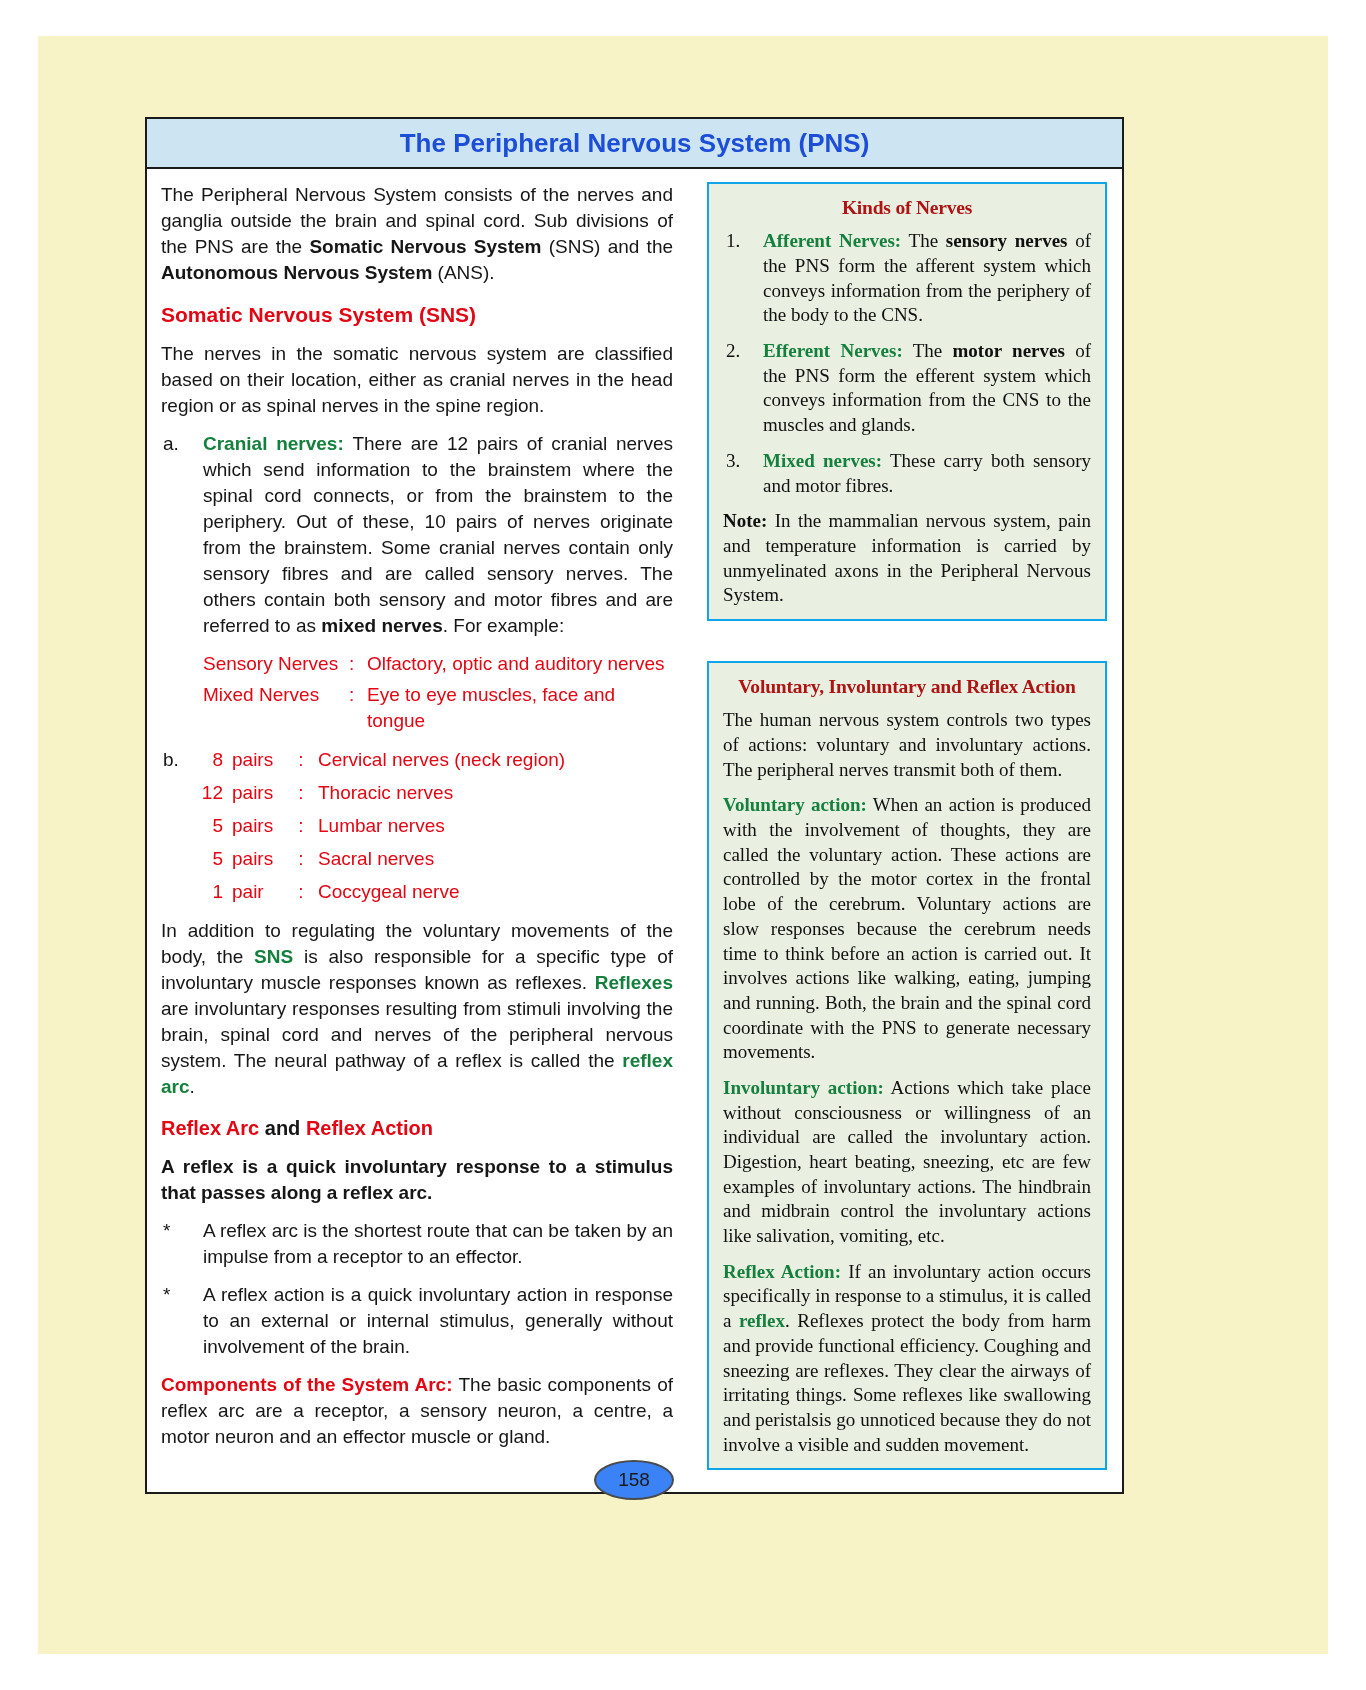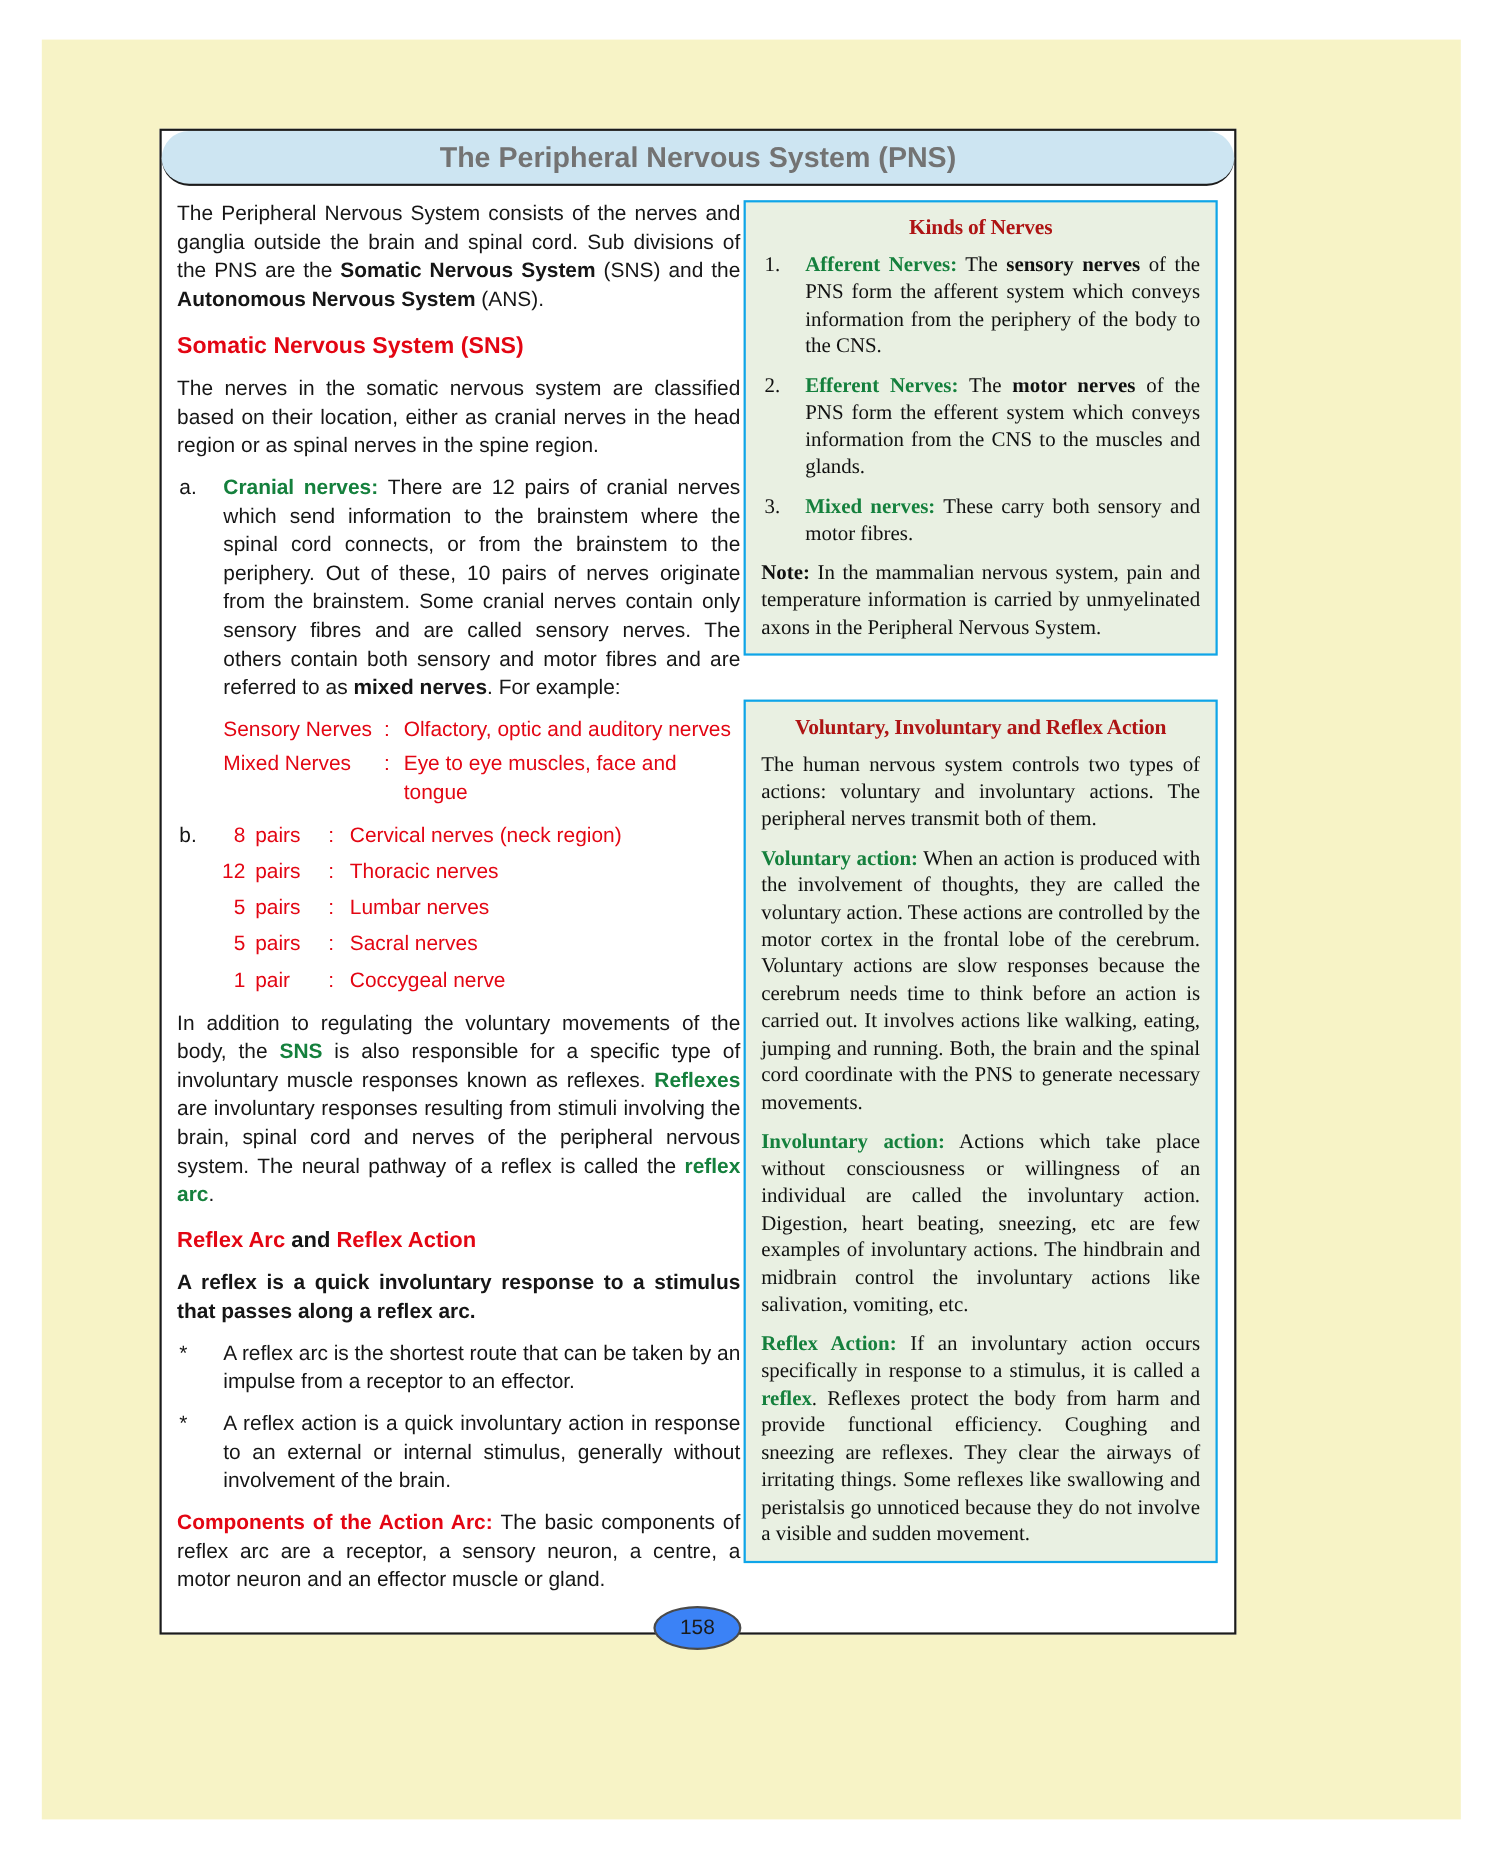--- a/index.html
+++ b/index.html
@@ -21,26 +21,25 @@
     background: #ffffff;
     border: 2px solid #1b1b1b;
   }
   .title-bar {
     background: #cde5f2;
     border-bottom: 2px solid #1b1b1b;
     text-align: center;
     padding: 9px 0 8px;
     font-size: 26px;
     font-weight: bold;
-    color: #737373;
-    border-radius: 25px;
+    color: #1d4ed8;
   }
   .columns {
     display: flex;
-    gap: 3px;
+    gap: 34px;
     padding: 13px 15px 22px 14px;
   }
   .col-left {
     width: 512px;
     flex: 0 0 512px;
     font-size: 19px;
     line-height: 1.37;
     color: #161616;
     text-align: justify;
   }
@@ -199,21 +198,21 @@
 
         <div class="hang">
           <span class="marker">*</span>
           <span>A reflex arc is the shortest route that can be taken by an impulse from a receptor to an effector.</span>
         </div>
         <div class="hang">
           <span class="marker">*</span>
           <span>A reflex action is a quick involuntary action in response to an external or internal stimulus, generally without involvement of the brain.</span>
         </div>
 
-        <p class="para"><span class="redb">Components of the Action Arc: </span><span>The basic components of reflex arc are a receptor, a sensory neuron, a centre, a motor neuron and an effector muscle or gland.</span></p>
+        <p class="para"><span class="redb">Components of the System Arc: </span><span>The basic components of reflex arc are a receptor, a sensory neuron, a centre, a motor neuron and an effector muscle or gland.</span></p>
 
       </div>
 
       <div class="col-right">
 
         <div class="green-box">
           <div class="box-title">Kinds of Nerves</div>
 
           <div class="box-item">
             <span class="num">1.</span>

